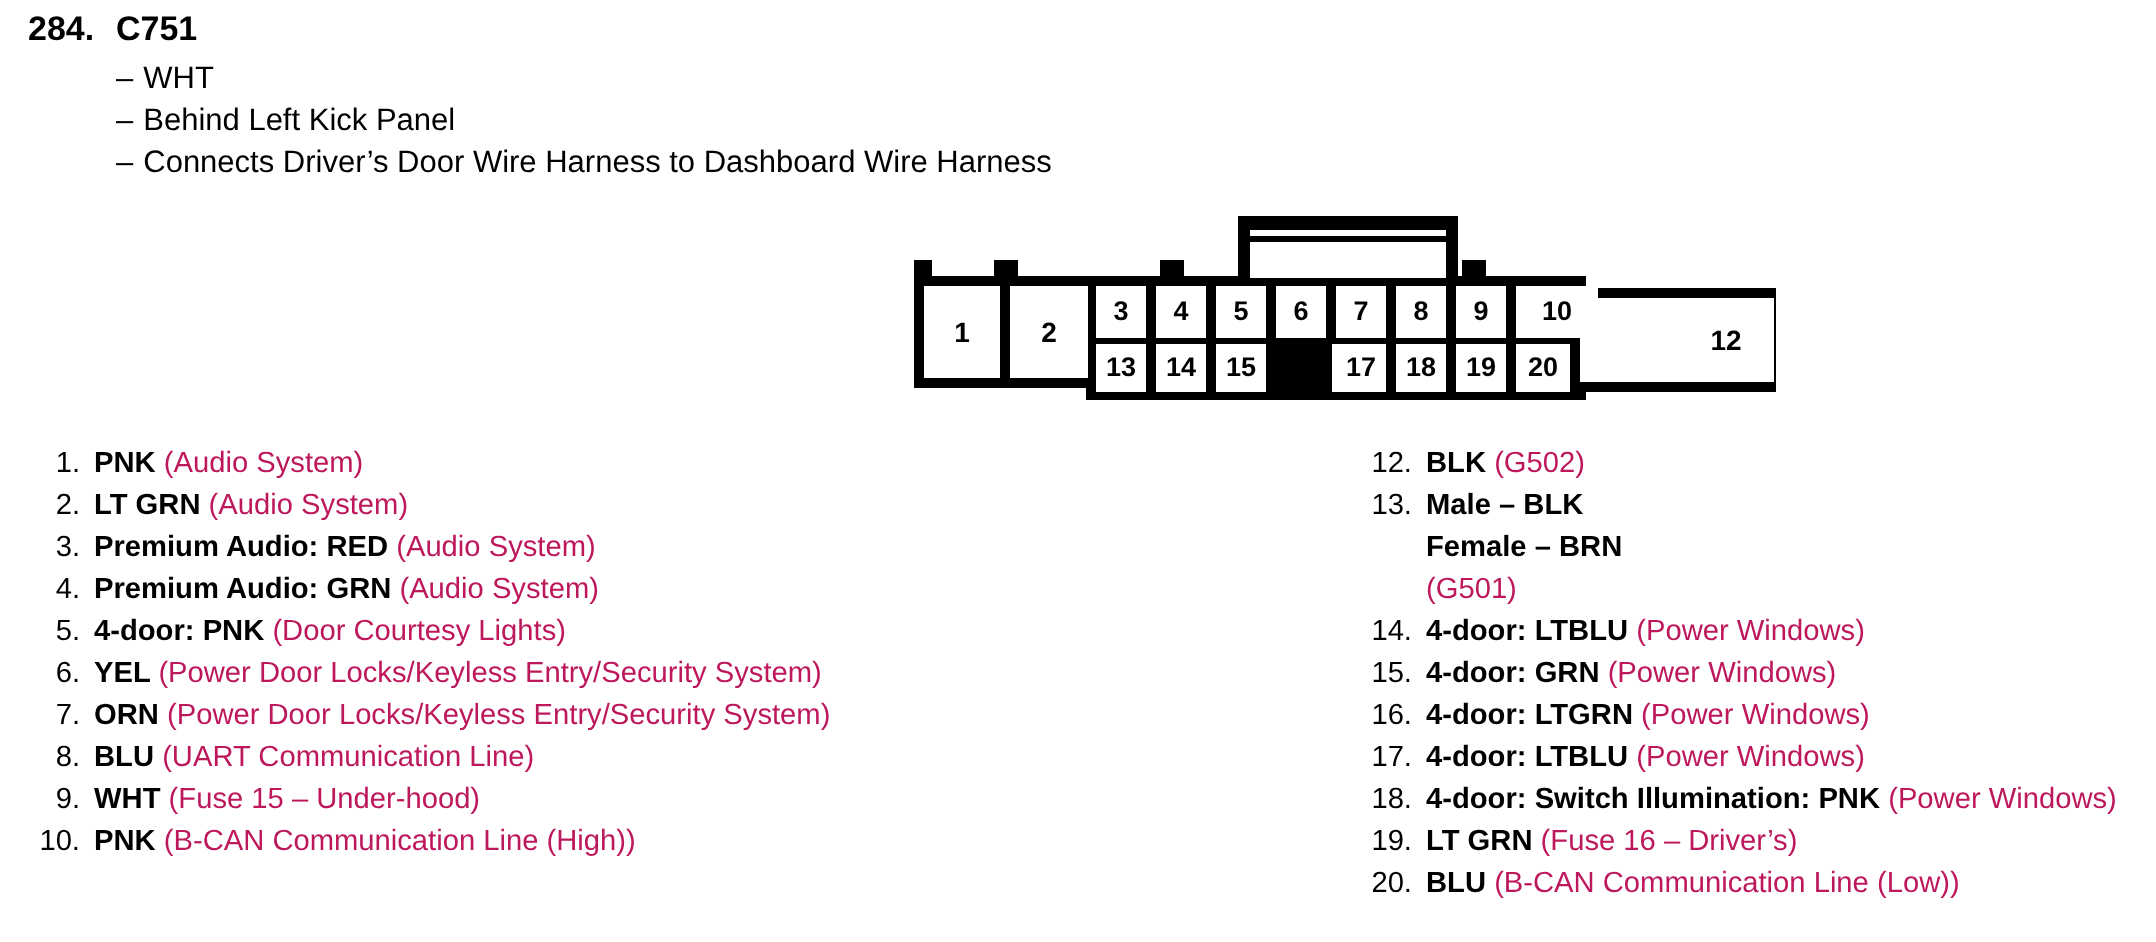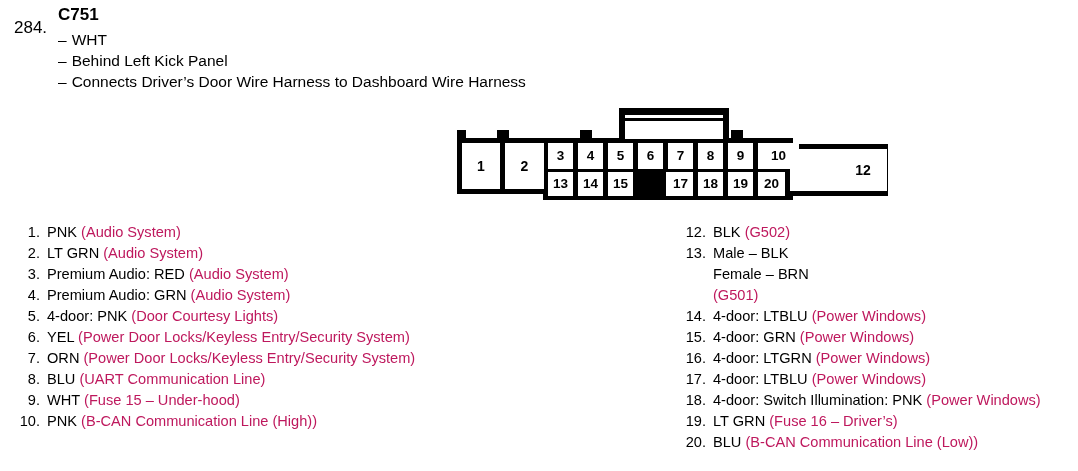--- a/index.html
+++ b/index.html
@@ -14,21 +14,21 @@
     font-family: "Liberation Sans", sans-serif;
     color: #000000;
     overflow: hidden;
   }
 
   
   #header { position: absolute; left: 0; top: 0; width: 700px; }
   .hdr-line { position: absolute; white-space: nowrap; }
   #hdr-num {
     left: 14px; top: 5px;
-    font-size: 17px; font-weight: normal; margin-top: 13px;
+    font-size: 17px; font-weight: bold;
   }
   #hdr-title {
     left: 58px; top: 5px;
     font-size: 17px; font-weight: bold;
   }
   .sub-line {
     position: absolute;
     left: 58px;
     font-size: 15.5px;
     white-space: nowrap;
@@ -76,21 +76,21 @@
     white-space: nowrap;
     min-height: 21px;
   }
   .pin-num {
     display: inline-block;
     width: 26px;
     text-align: right;
     margin-right: 7px;
   }
   .pin-body { display: inline-block; }
-  .pin-main { color: #000000; }
+  .pin-main { color: #000000; font-weight: bold; }
   .pin-paren { color: #be185d; }
   .pin-sub {
     margin-left: 33px;
     white-space: nowrap;
   }
 </style>
 </head>
 <body>
 
 <div id="header">

